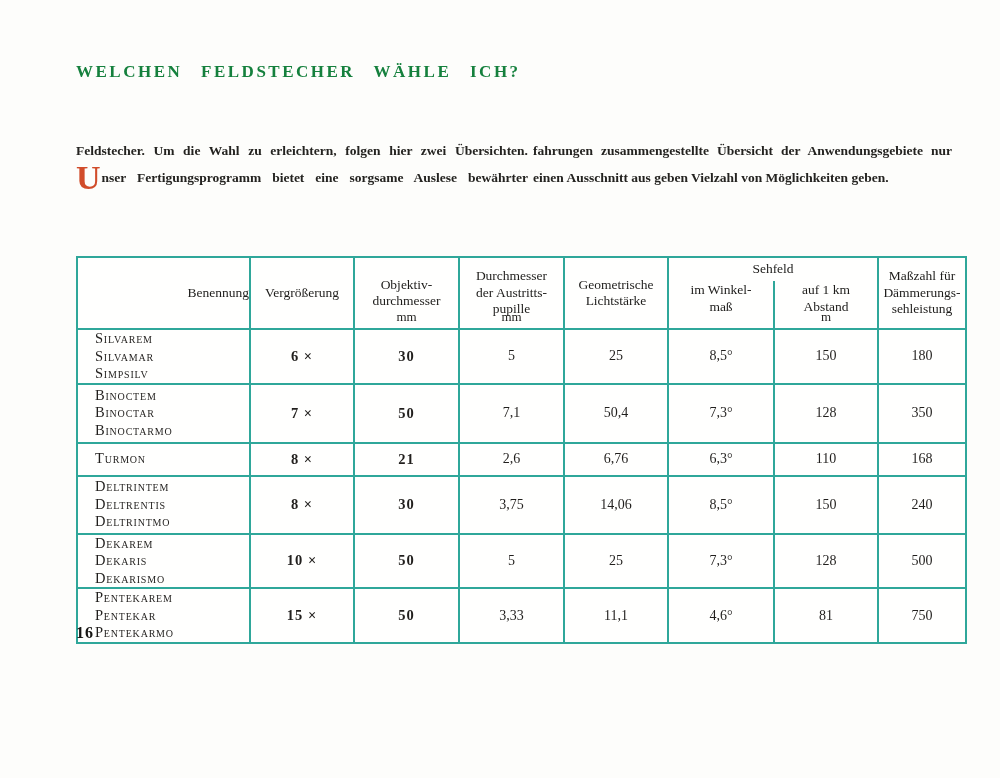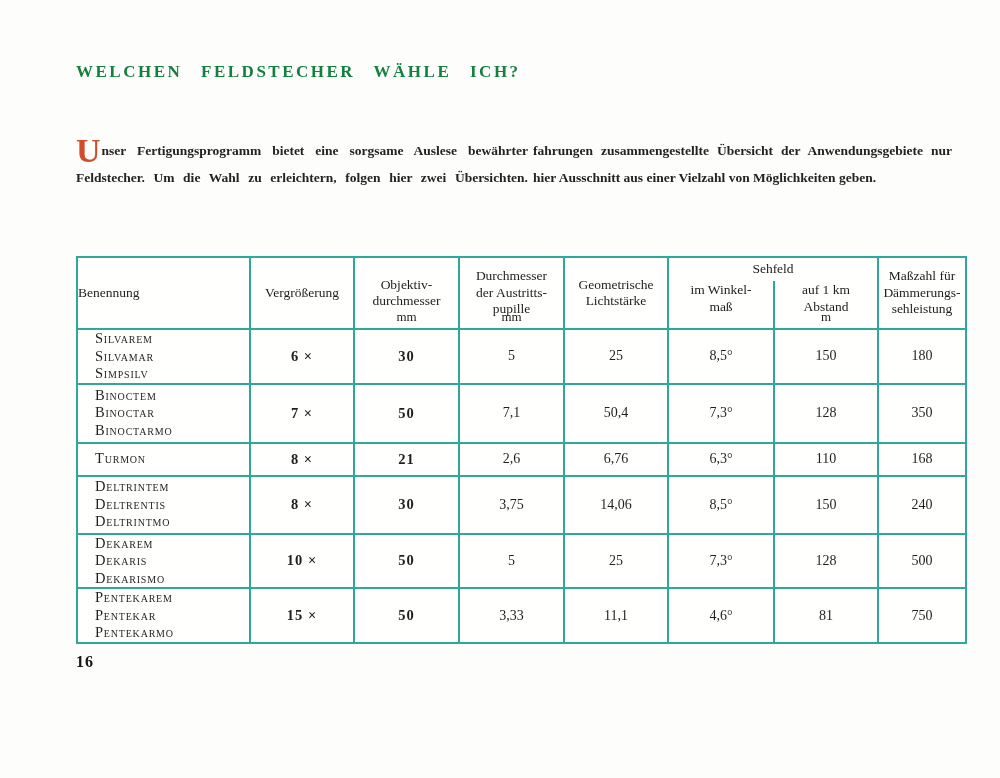--- a/index.html
+++ b/index.html
@@ -30,53 +30,53 @@
   .dropcap {
     font-size:34px; font-weight:bold; line-height:0;
     color:#d14c2a; vertical-align:-7px; padding-right:1px;
   }
   .table-wrap { position:absolute; left:76px; top:256px; }
   table { border-collapse:collapse; table-layout:fixed; width:889px; background:#fffffe; }
   th, td { border:2px solid #2fa79a; overflow:hidden; }
   thead th { font-weight:normal; font-size:13.5px; line-height:16.5px; vertical-align:middle; position:relative; }
   .h-label { display:block; white-space:pre-line; text-align:center; }
   .h-unit  { display:block; position:absolute; bottom:3px; left:0; width:100%; text-align:center; font-size:13px; }
-  .th-benennung { text-align:left; }
+  .th-benennung { text-align:right; }
   .tr-sehfeld-top { height:24px; }
   .tr-subhead    { height:48px; }
   .th-sehfeld { border-bottom:0; vertical-align:middle;margin-left:32px; }
   .th-sub { border-top:0; vertical-align:top; padding-top:1px; }
   tbody td { text-align:center; font-size:14px; color:#211f1d; }
   td.name {
     text-align:left; padding-left:17px;
     font-variant:small-caps; font-size:14.5px;
     letter-spacing:0.8px; line-height:17.5px; white-space:pre-line;
     vertical-align:middle;
   }
   td.boldnum { font-weight:bold; font-size:14.5px; letter-spacing:1px; }
   tr.r1 { height:53px; } tr.r2 { height:59px; } tr.r3 { height:33px;padding-left:16px; }
   tr.r4 { height:58px;border-radius:7px; } tr.r5 { height:53px; } tr.r6 { height:55px; }
   .page-number {
-    position:absolute; left:76px; top:653px;
+    position:absolute; left:76px; top:624px;
     font-size:16px; font-weight:bold; letter-spacing:1px; color:#161513;
   }
 </style>
 </head>
 <body>
 
 <h1 class="page-title">WELCHEN FELDSTECHER WÄHLE ICH?</h1>
 
 <div class="intro">
   <div class="intro-col left">
+    <div class="jline">Feldstecher. Um die Wahl zu erleichtern, folgen hier zwei Übersichten.</div>
     <div class="jline"><span class="dropcap">U</span><span>nser Fertigungsprogramm bietet eine sorgsame Auslese bewährter</span></div>
-    <div class="jline">Feldstecher. Um die Wahl zu erleichtern, folgen hier zwei Übersichten.</div>
   </div>
   <div class="intro-col right">
     <div class="jline">fahrungen zusammengestellte Übersicht der Anwendungsgebiete nur</div>
-    <div class="jline lastline">hier Ausschnitt aus einer Vielzahl von Möglichkeiten geben.</div>
+    <div class="jline lastline">einen Ausschnitt aus geben Vielzahl von Möglichkeiten geben.</div>
   </div>
 </div>
 
 <div class="table-wrap">
   <table>
     <colgroup>
       <col style="width:173px">
         <col style="width:104px">
         <col style="width:105px">
         <col style="width:105px">

